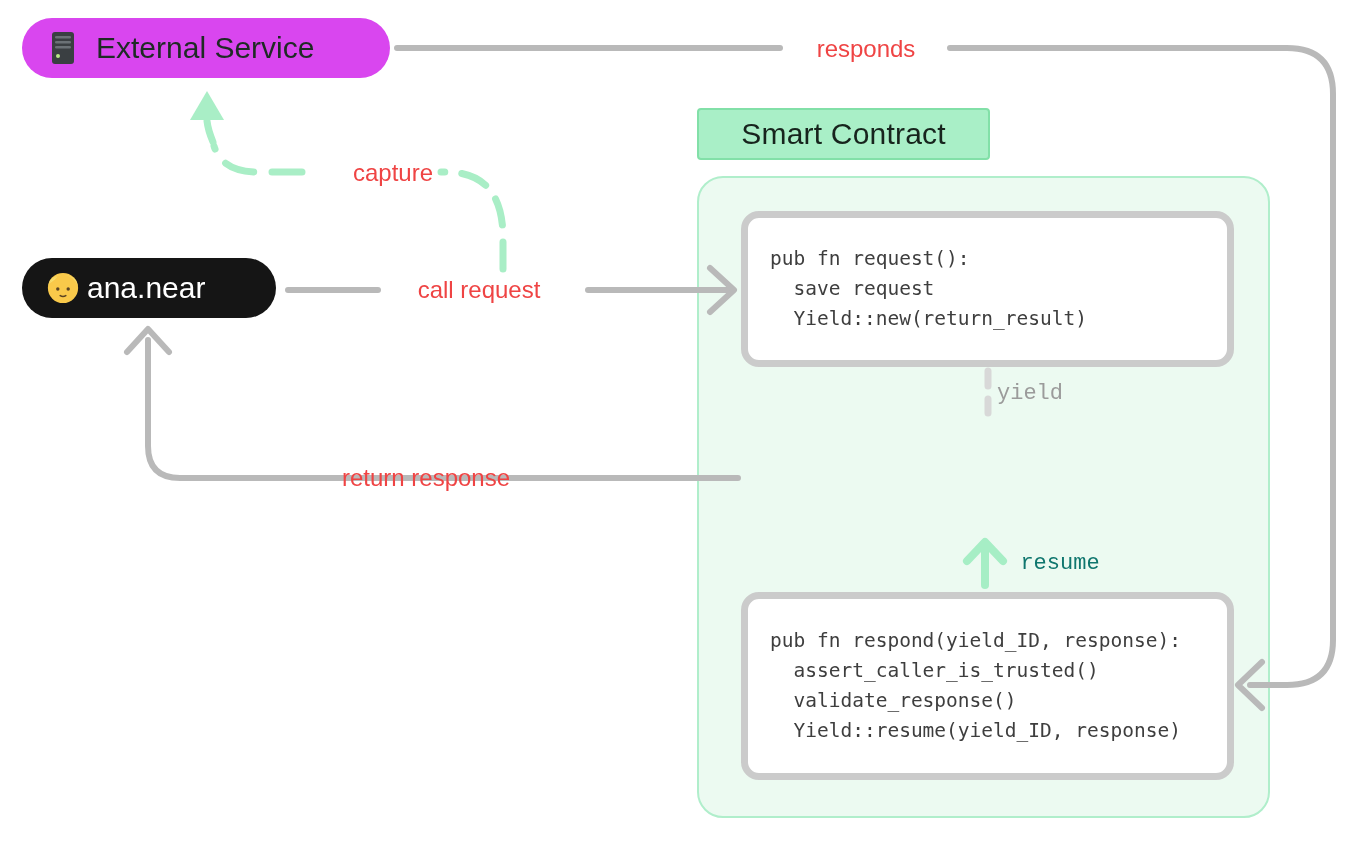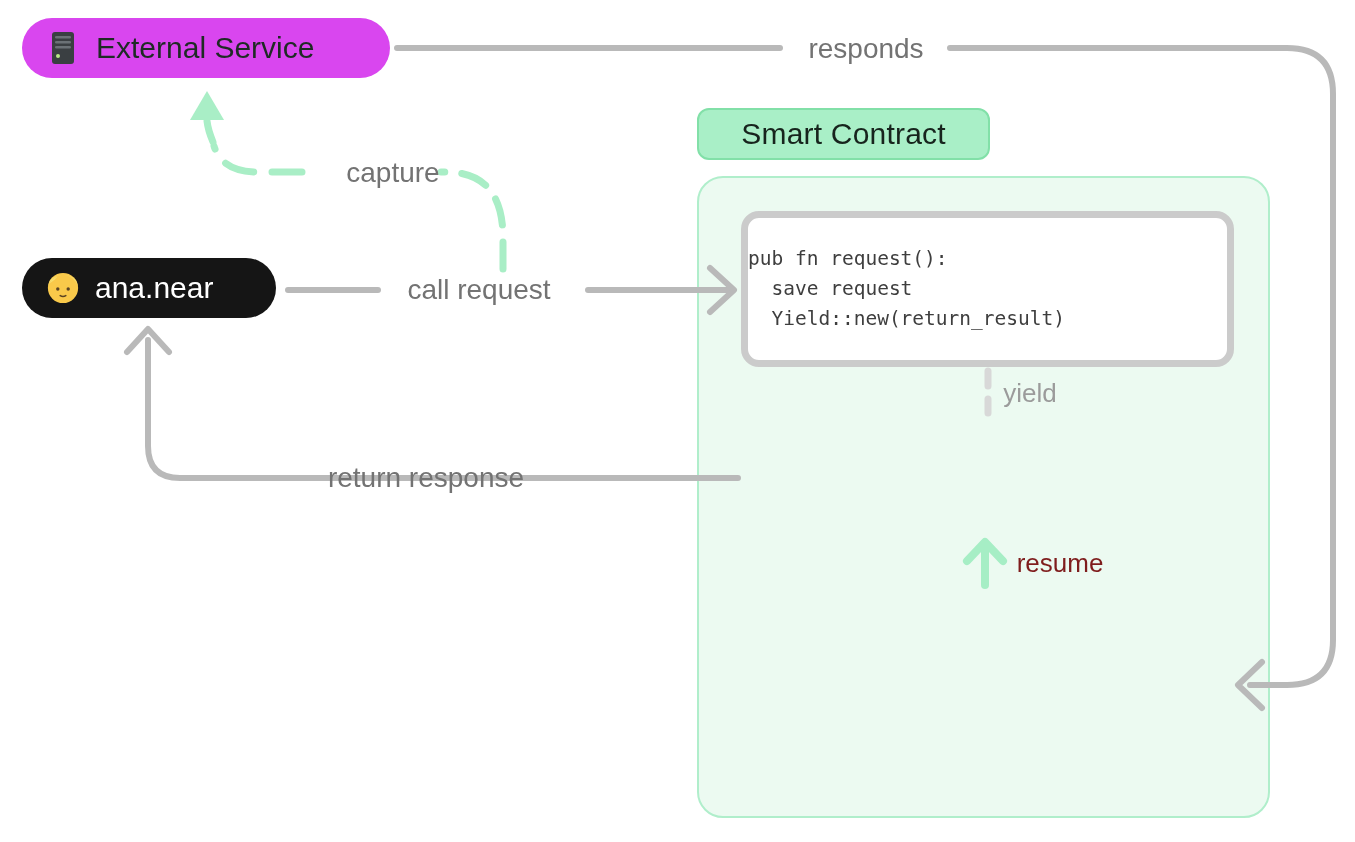--- a/index.html
+++ b/index.html
@@ -10,72 +10,78 @@
   
   #connectors{position:absolute;left:0;top:0;width:1355px;height:842px;z-index:5;pointer-events:none;}
 
   
   .contract-container{
     position:absolute;left:697px;top:176px;width:573px;height:642px;
     background:#ecfaf1;border:2px solid #b0eecb;border-radius:26px;z-index:1;box-sizing:border-box;
   }
   .badge{
     position:absolute;left:697px;top:108px;width:293px;height:52px;
-    background:#a9efc7;border:2px solid #82e0a8;border-radius:12px;z-index:6;box-sizing:border-box;
+    background:#a9efc7;border:2px solid #82e0a8;border-radius:4px;z-index:6;box-sizing:border-box;
     display:flex;align-items:center;justify-content:center;
     font-size:30px;font-weight:500;color:#17241d;letter-spacing:.2px;
   }
   
   .codebox{
     position:absolute;background:#ffffff;border:7px solid #cbcbcb;border-radius:18px;
-    z-index:2;box-sizing:border-box;display:flex;align-items:center;
+    z-index:2;box-sizing:border-box;display:flex;align-items:center;padding-left:22px;
   }
   .codebox pre{
     margin:0;font-family:"DejaVu Sans Mono", monospace;
     font-size:19.5px;line-height:30px;color:#3e3e3e;white-space:pre;
   }
   #box-request{left:741px;top:211px;width:493px;height:156px;}
   #box-return-result{left:741px;top:419px;width:493px;height:114px;}
   #box-respond{left:741px;top:592px;width:493px;height:188px;}
 
   
   .pill{
     position:absolute;height:60px;border-radius:30px;display:flex;align-items:center;
     z-index:6;box-sizing:border-box;font-size:30px;font-weight:500;
   }
   #external-service{left:22px;top:18px;width:368px;background:#d946ef;color:#1e2b24;padding-left:28px;gap:20px;}
-  #user-pill{left:22px;top:258px;width:254px;background:#151515;color:#ffffff;padding-left:24px;gap:15px;}
+  #user-pill{left:22px;top:258px;width:254px;background:#151515;color:#ffffff;padding-left:24px;gap:7px;}
   .pill .icon{display:flex;align-items:center;justify-content:center;}
 
   
   .lbl{
     position:absolute;z-index:6;white-space:nowrap;transform:translate(-50%,-50%);
-    font-size:28px;color:#737373;font-weight:500;
+    font-size:24px;color:#ef4444;font-weight:500;
   }
-  .lbl.small{font-size:26px;font-weight:500;}
+  .lbl.small{font-size:22px;font-weight:500;font-family:Liberation Mono, monospace;}
   #lbl-yield{color:#9b9b9b;}
-  #lbl-resume{color:#7f1d1d;}
+  #lbl-resume{color:#0f766e;}
   #lbl-responds{left:866px;top:49px;}
   #lbl-call-request{left:479px;top:290px;}
   #lbl-return-response{left:426px;top:478px;}
   #lbl-capture{left:393px;top:173px;}
   #lbl-yield{left:1030px;top:393px;}
   #lbl-resume{left:1060px;top:563px;}
 </style>
 </head>
 <body>
 
 <div class="canvas">
 
   <div class="contract-container"></div>
 
   <div class="codebox" id="box-request">
     <pre>pub fn request():
   save request
   Yield::new(return_result)</pre>
+  </div>
+  <div class="codebox" id="box-respond">
+    <pre>pub fn respond(yield_ID, response):
+  assert_caller_is_trusted()
+  validate_response()
+  Yield::resume(yield_ID, response)</pre>
   </div>
 
   <svg id="connectors" viewBox="0 0 1355 842">
 
     <g stroke="#b9b9b9" stroke-width="6" fill="none" stroke-linecap="round" stroke-linejoin="round">
       <path d="M 397 48 H 780"></path>
       <path d="M 950 48 H 1287 Q 1333 48 1333 94 V 640 Q 1333 685 1287 685 H 1250"></path>
       <polyline points="1262,662 1238,685 1262,708"></polyline>
     </g>
 

